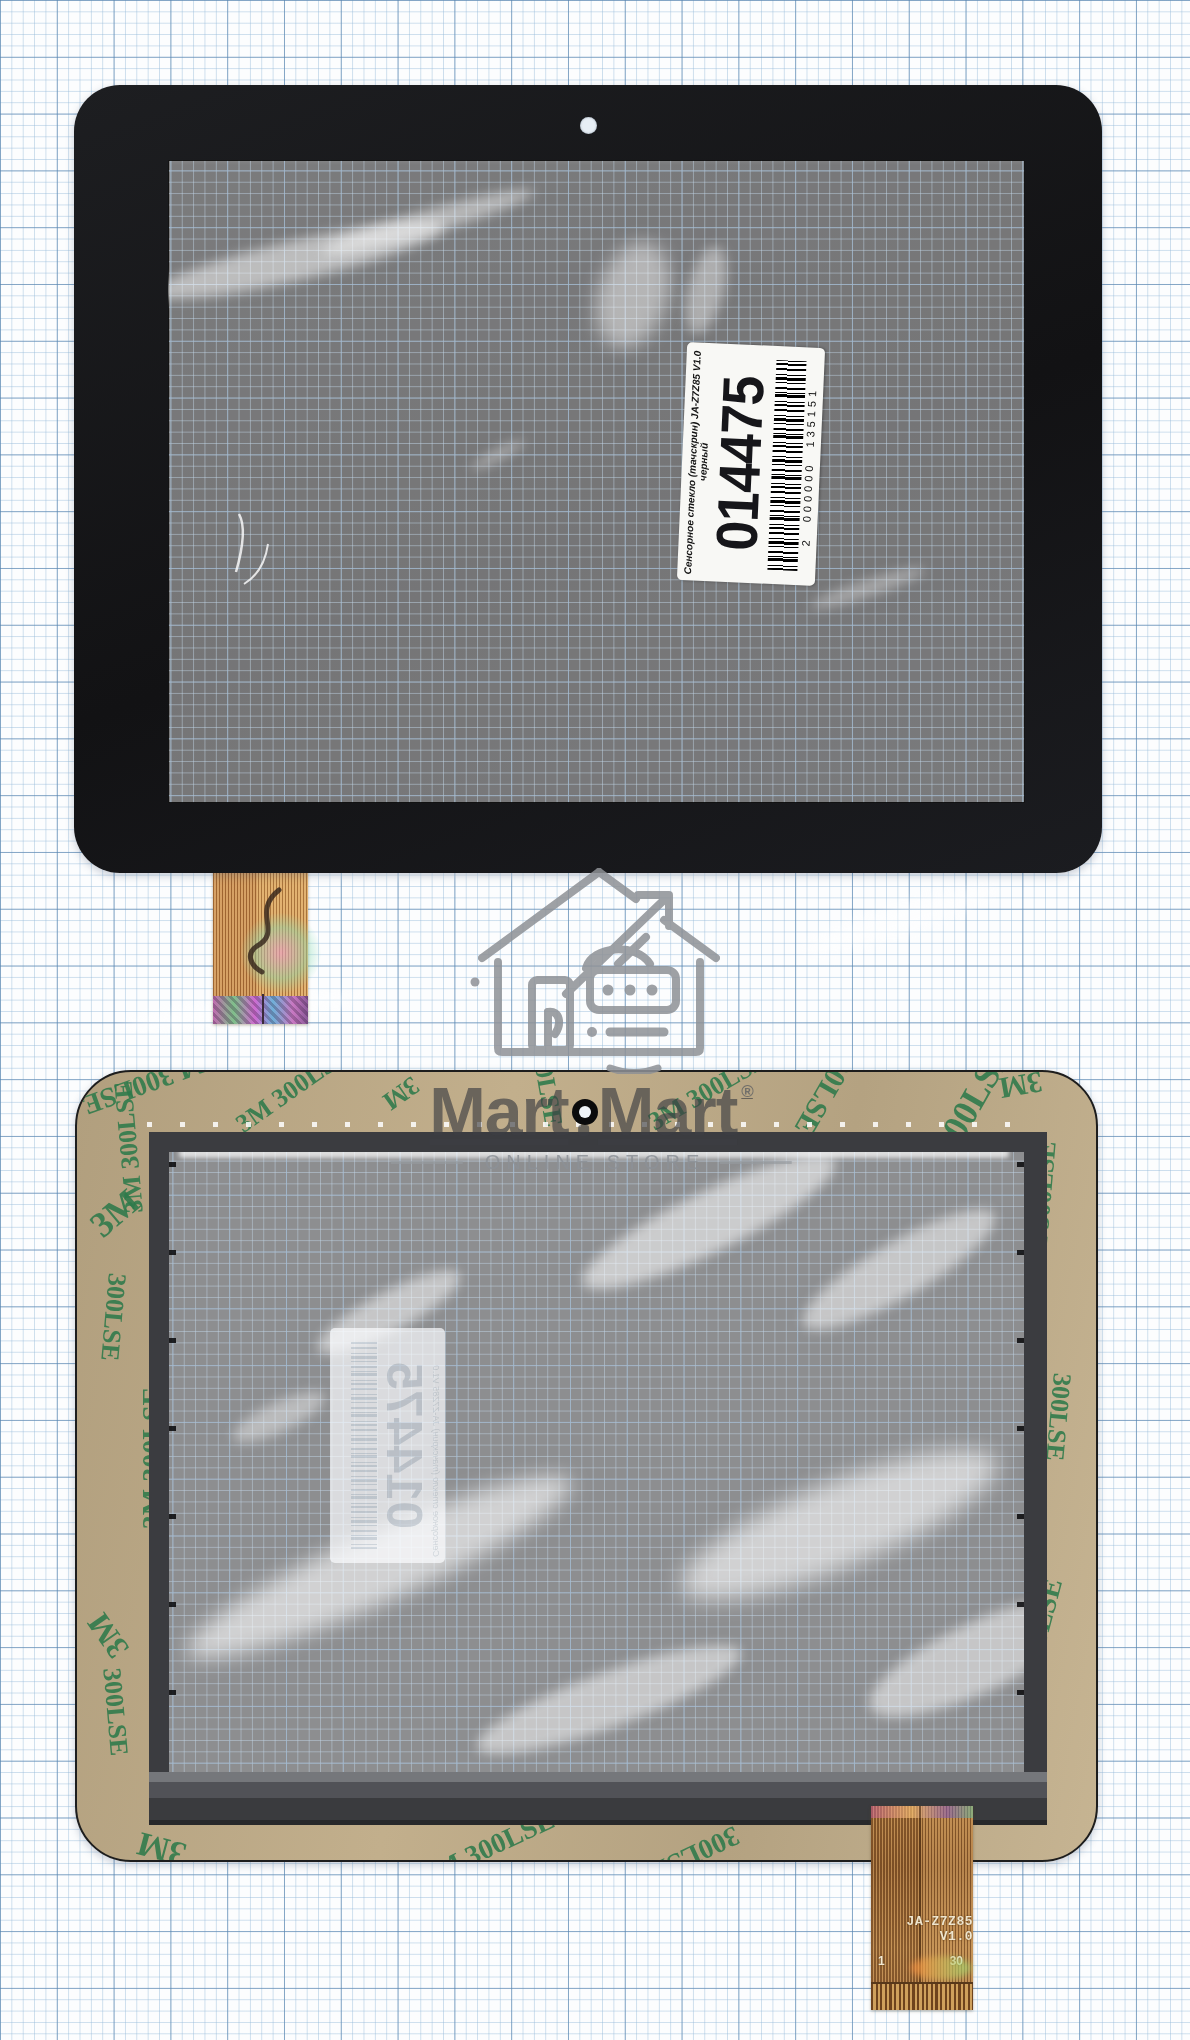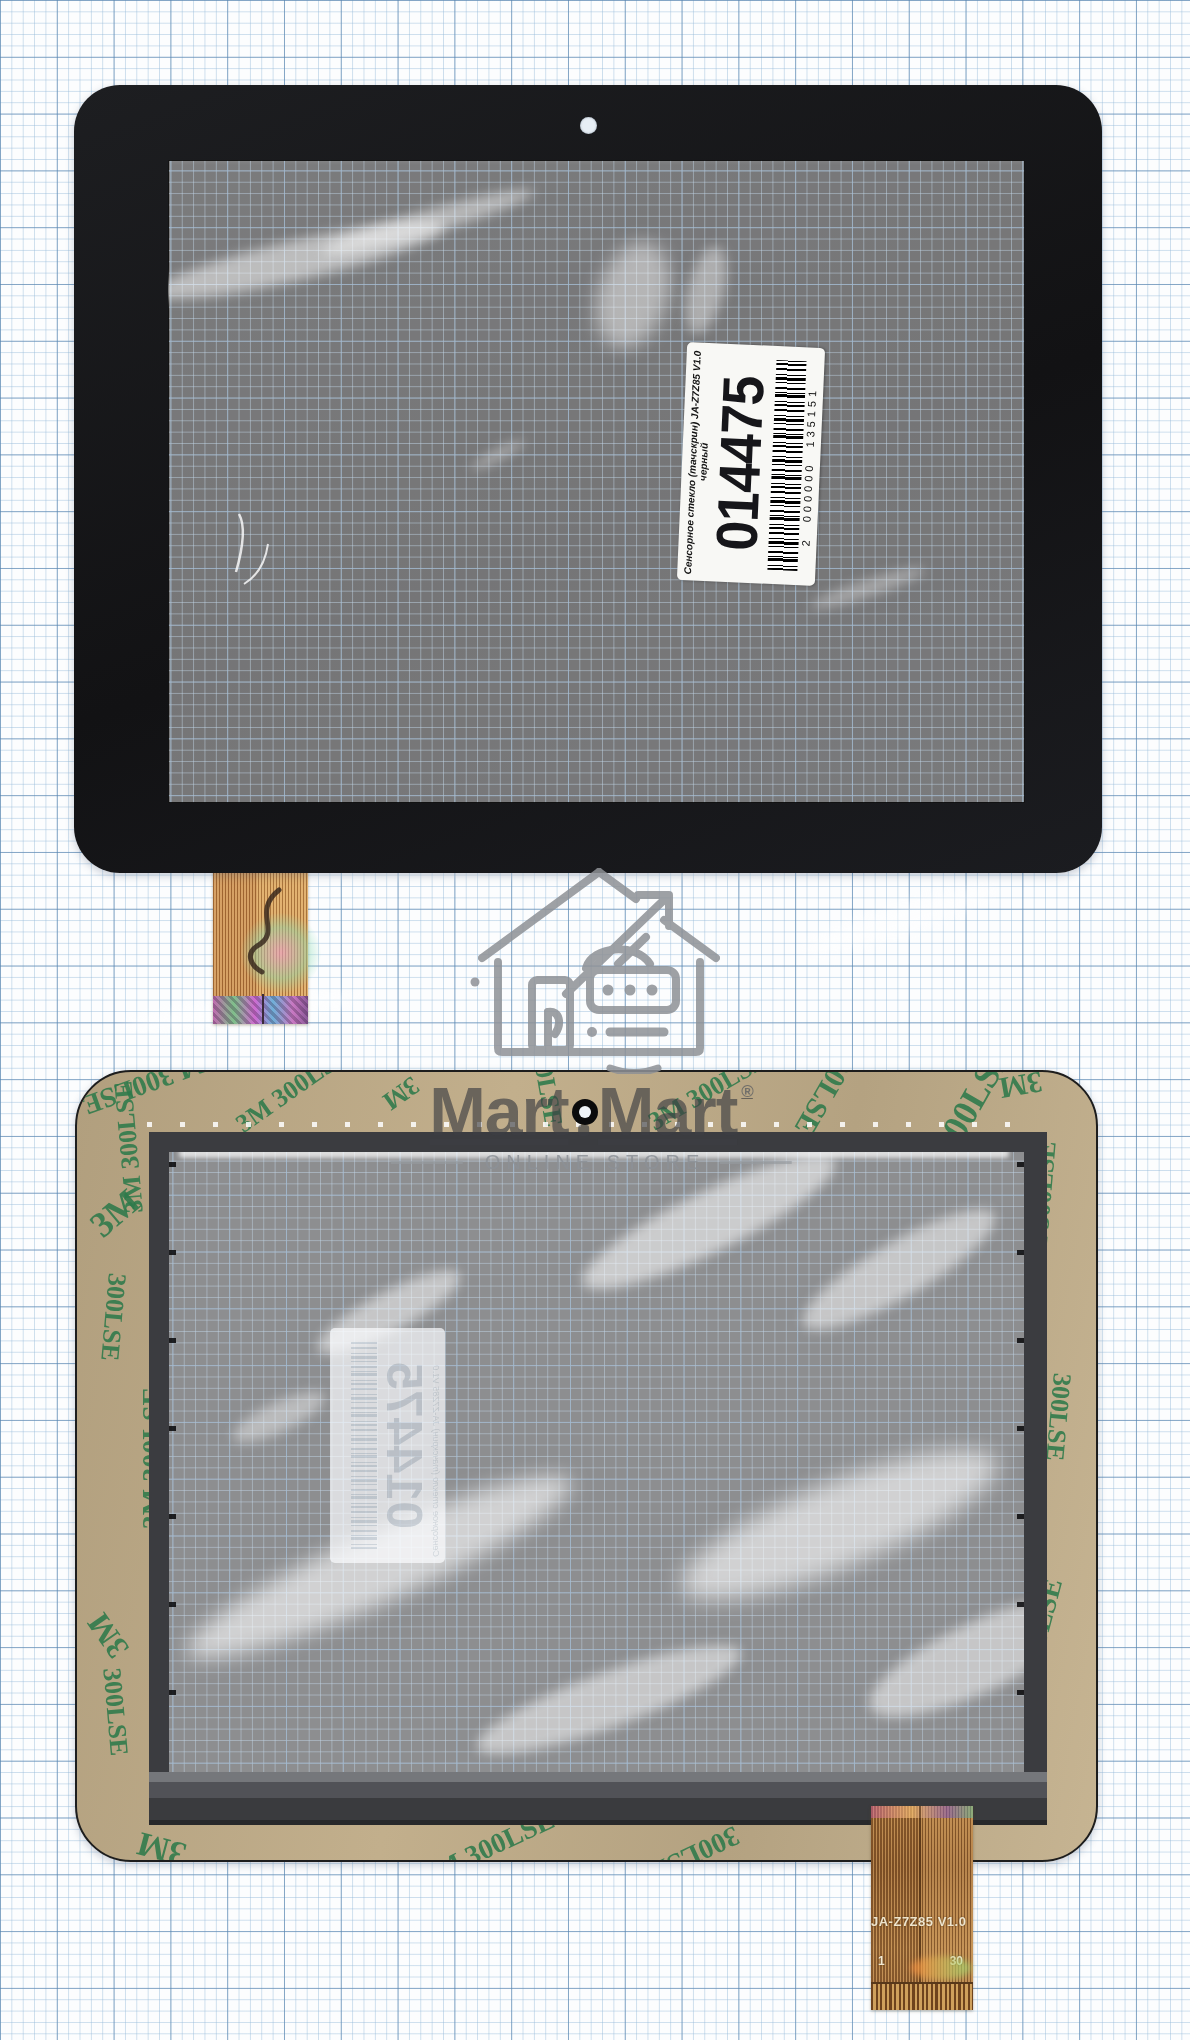--- a/index.html
+++ b/index.html
@@ -96,22 +96,22 @@
       linear-gradient(90deg,#c06ab0,#7fc08a 22%,#cf6ad0 44%,#6fb0d8 63%,#c978c2 84%,#8a5a98);}
   .cable-top .split{position:absolute;left:52%;bottom:0;width:2px;height:30px;background:#3a2a3a;}
   .cable-bottom{left:871px;top:1806px;width:102px;height:204px;z-index:10;
     background:
       repeating-linear-gradient(90deg,rgba(90,50,18,0.5) 0 1.5px,rgba(225,175,110,0.4) 1.5px 3px),
       linear-gradient(180deg,#b07c42,#9c6a38 30%,#b58349 70%,#a57140);
     box-shadow:0 1px 3px rgba(80,60,30,0.4);}
   .cable-bottom .fringe{position:absolute;left:0;right:0;top:0;height:12px;
     background:linear-gradient(90deg,rgba(200,90,160,0.5),rgba(255,200,120,0.6) 40%,rgba(120,80,200,0.5) 75%,rgba(90,200,160,0.5));}
   .cable-bottom .crease{position:absolute;left:47%;top:0;bottom:0;width:2px;background:rgba(70,40,15,0.55);}
-  .cable-bottom .model{position:absolute;left:0;right:0;top:108px;text-align:left;
-    font-size:13px;font-weight:bold;color:#efe5ce;text-shadow:0 0 2px #54350f;letter-spacing:0.5px;}
+  .cable-bottom .model{position:absolute;left:0;right:0;top:108px;text-align:right;
+    font-size:13px;font-weight:bold;color:#efe5ce;text-shadow:0 0 2px #54350f;letter-spacing:0.5px;font-family:Liberation Mono, monospace;}
   .cable-bottom .pin{position:absolute;top:148px;font-size:12px;font-weight:bold;color:#f2e8d2;text-shadow:0 0 2px #54350f;}
   .cable-bottom .comb{position:absolute;left:0;right:0;bottom:0;height:26px;border-top:2px solid #58381a;
     background:repeating-linear-gradient(90deg,#6e431d 0 2.2px,#cfa05c 2.2px 4.6px);}
   .cable-bottom .glint{position:absolute;right:2px;bottom:30px;width:60px;height:24px;filter:blur(3px);
     background:linear-gradient(90deg,rgba(255,140,60,0.7),rgba(150,230,120,0.6));border-radius:50%;}
   
   .wm{z-index:30;pointer-events:none;}
   .brand-row{position:absolute;left:591px;top:1080px;transform:translateX(-50%);
     display:flex;align-items:flex-end;white-space:nowrap;
     font-size:68px;font-weight:700;letter-spacing:-1px;color:rgba(60,62,67,0.66);line-height:62px;text-decoration:underline;}

